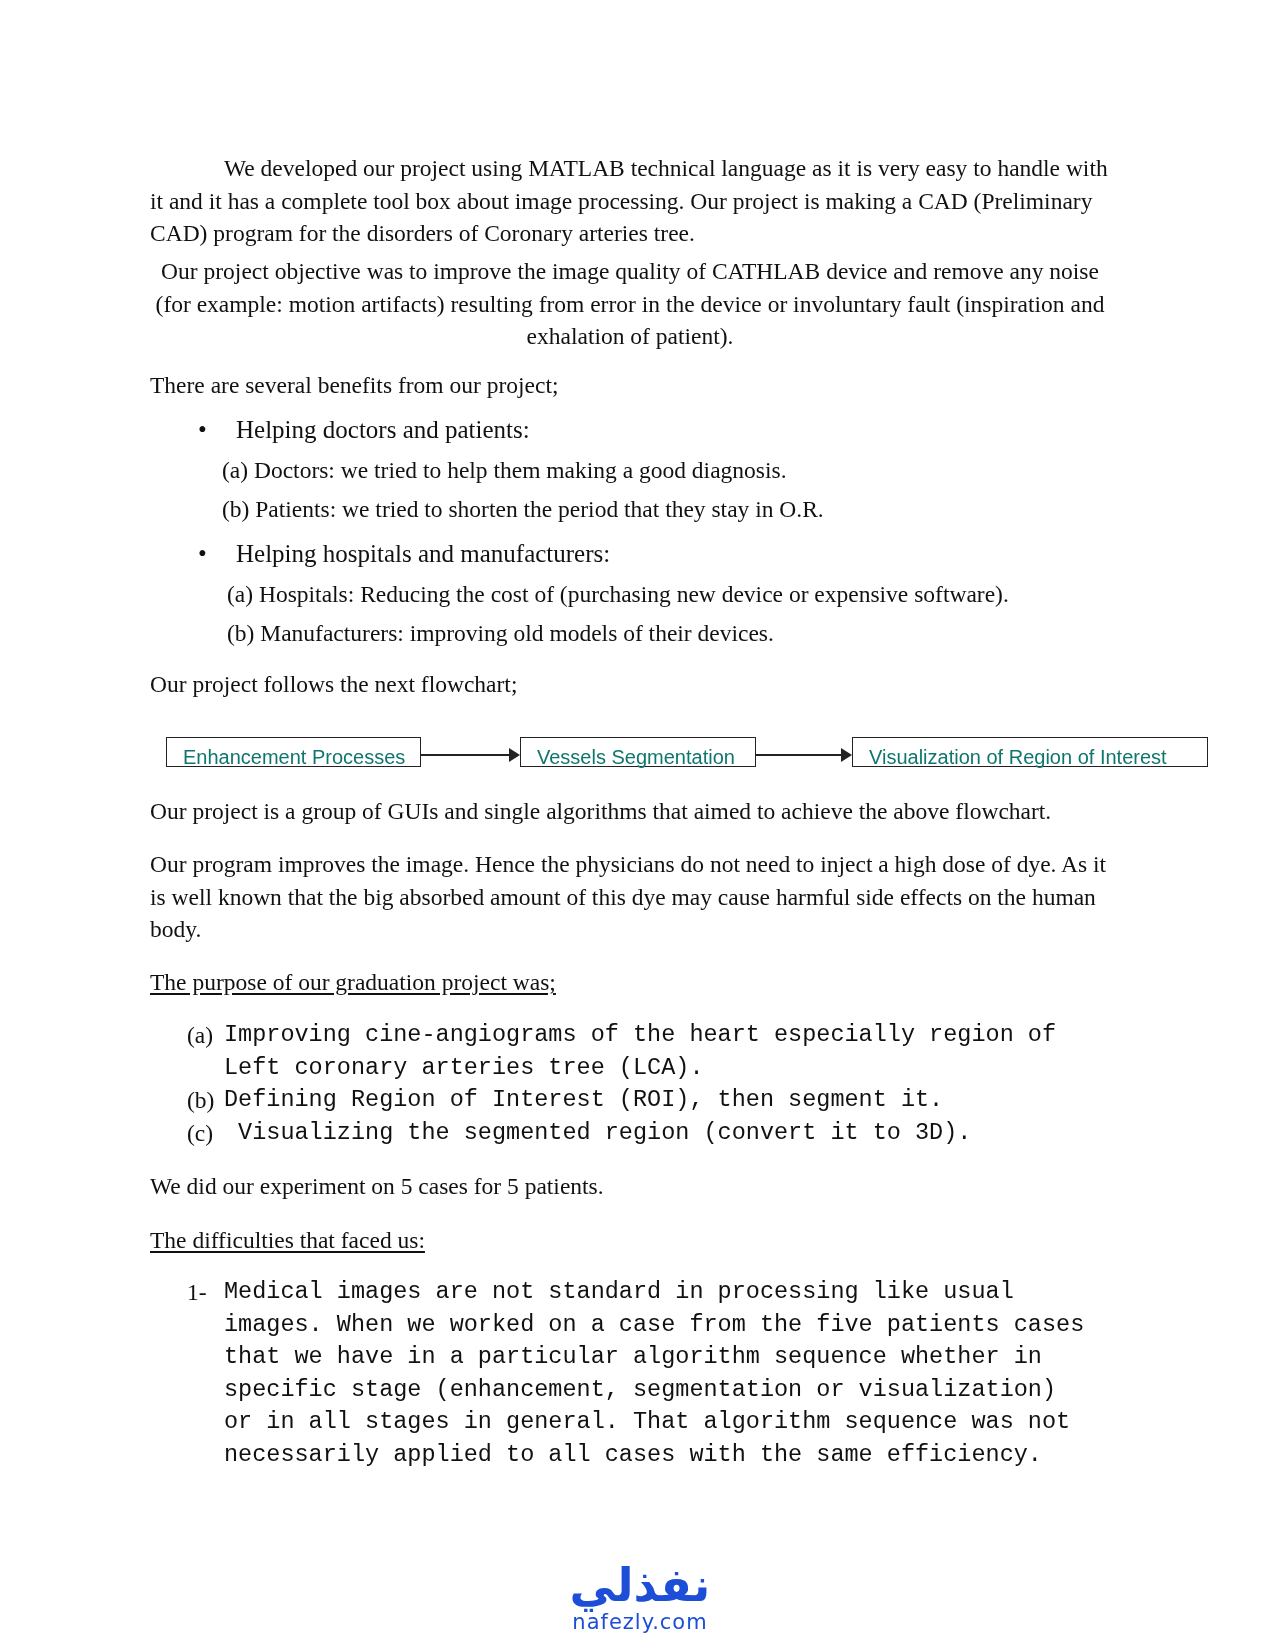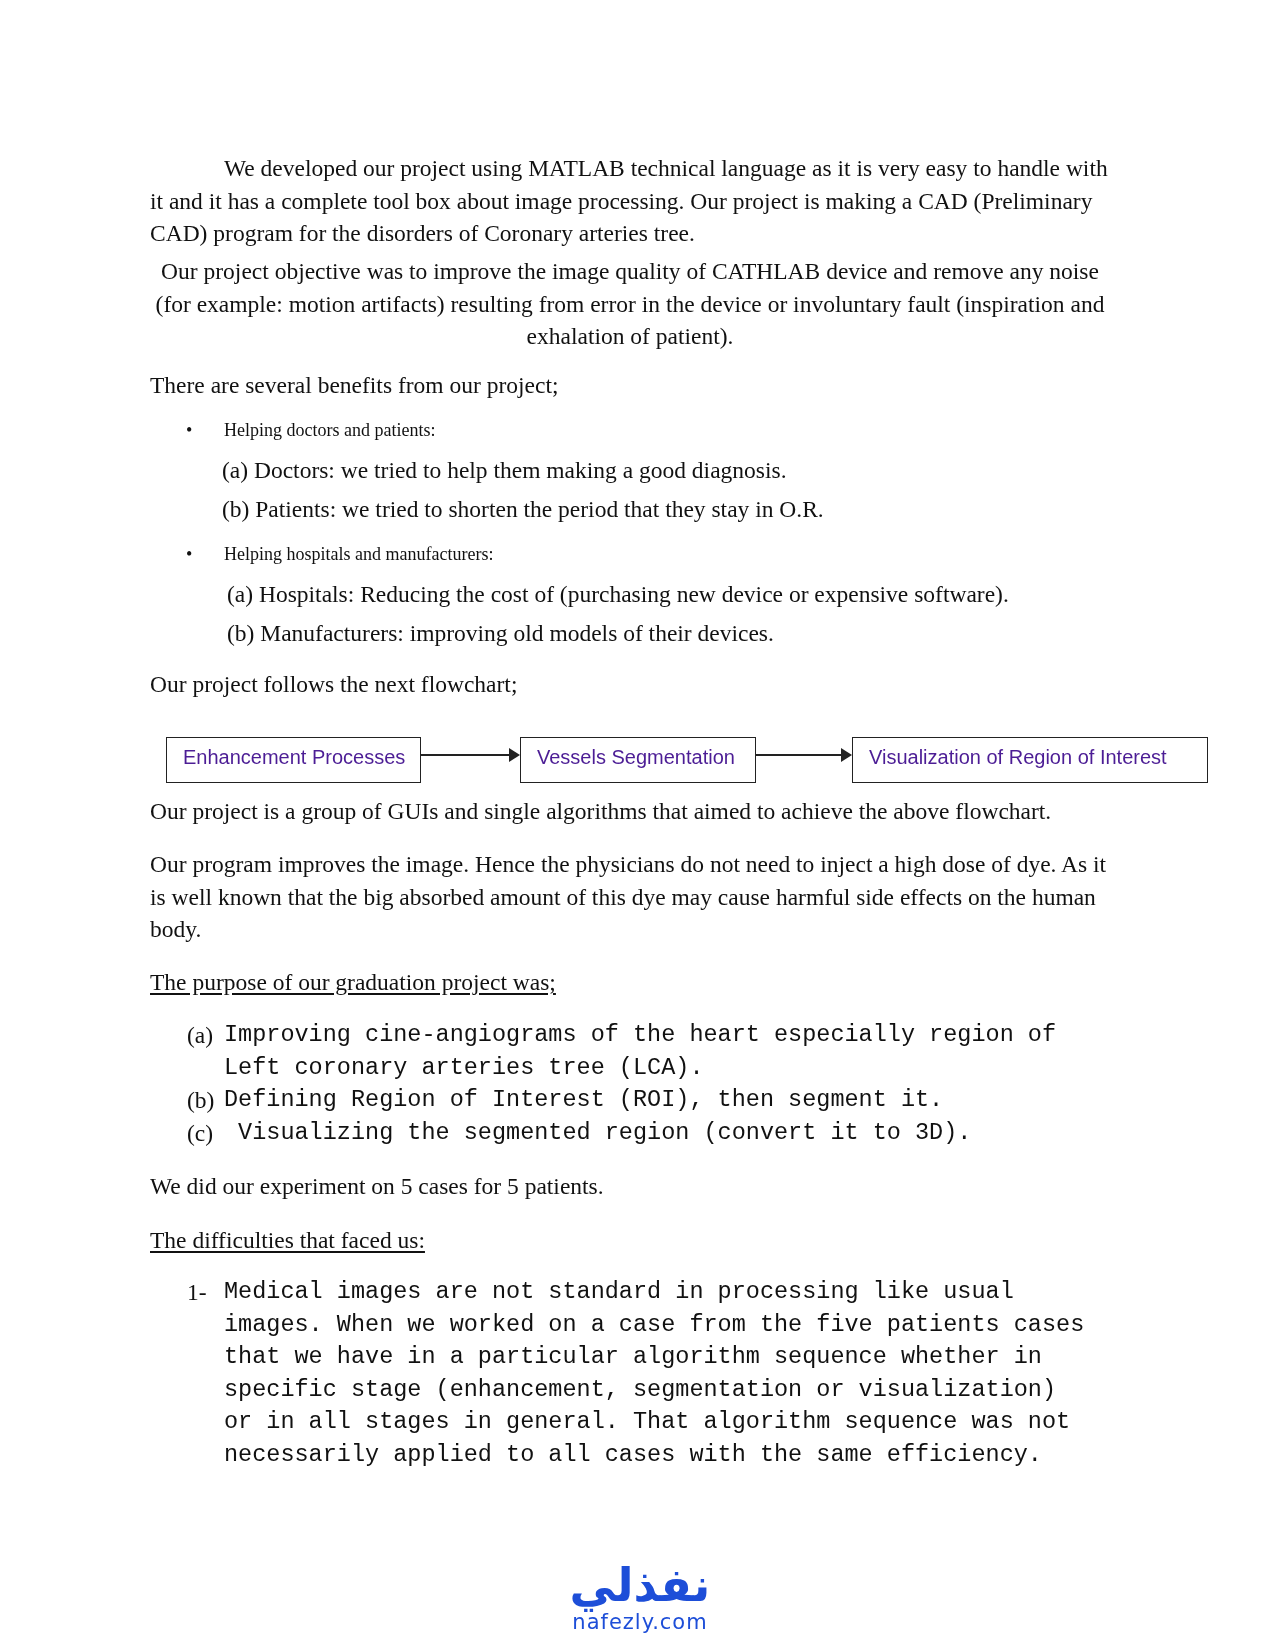--- a/index.html
+++ b/index.html
@@ -2,28 +2,28 @@
 <html><head>
   <meta charset="utf-8">
   <style>
     html, body { margin: 0; padding: 0; background: #ffffff; }
     body { width: 1275px; height: 1650px; position: relative; overflow: hidden;
       font-family: "Liberation Serif", serif; color: #111; }
     .page { position: absolute; left: 0; top: 0; width: 1275px; height: 1650px; }
     .p { position: absolute; left: 150px; width: 960px; font-size: 23.5px; line-height: 32.5px; margin: 0; }
     .indent-first { text-indent: 74px; }
     .u { text-decoration: underline; text-underline-offset: 3px; }
-    .bullet-row { position: absolute; left: 186px; font-size: 18px; line-height: 32px; }
+    .bullet-row { position: absolute; left: 198px; font-size: 25px; line-height: 32px; }
     .bullet-row .dot { display: inline-block; width: 38px; }
     .sub { position: absolute; font-size: 23.5px; line-height: 32px; }
     .ol-item { position: absolute; left: 187px; width: 920px; font-size: 23.5px; line-height: 32.5px; display: flex; }
     .ol-item .mk { width: 37px; flex: 0 0 37px; }
     .ol-item .tx { flex: 1; font-family: Liberation Mono, monospace; }
-    .flow-box { position: absolute; border: 1.6px solid #222; height: 46px; box-sizing: border-box;
-      font-family: "Liberation Sans", sans-serif; font-size: 20px; line-height: 38px; padding-left: 16px; color: #4c1d95; }
+    .flow-box { position: absolute; border: 1.6px solid #222; height: 30px; box-sizing: border-box;
+      font-family: "Liberation Sans", sans-serif; font-size: 20px; line-height: 38px; padding-left: 16px; color: #0f766e; }
     .arrow { position: absolute; height: 2px; background: #222; }
     .arrow::after { content: ""; position: absolute; right: -2px; top: -6px; border-left: 11px solid #222;
       border-top: 7px solid transparent; border-bottom: 7px solid transparent; }
     .watermark { position: absolute; left: 540px; top: 1560px; width: 200px; text-align: center; color: #1d4ed8; }
     .watermark .ar { font-family: "DejaVu Sans", sans-serif; font-size: 46px; font-weight: bold; line-height: 50px; }
     .watermark .en { font-family: "DejaVu Sans", sans-serif; font-size: 21px; line-height: 24px; letter-spacing: 1px; }
   </style>
 </head>
 <body>
 

